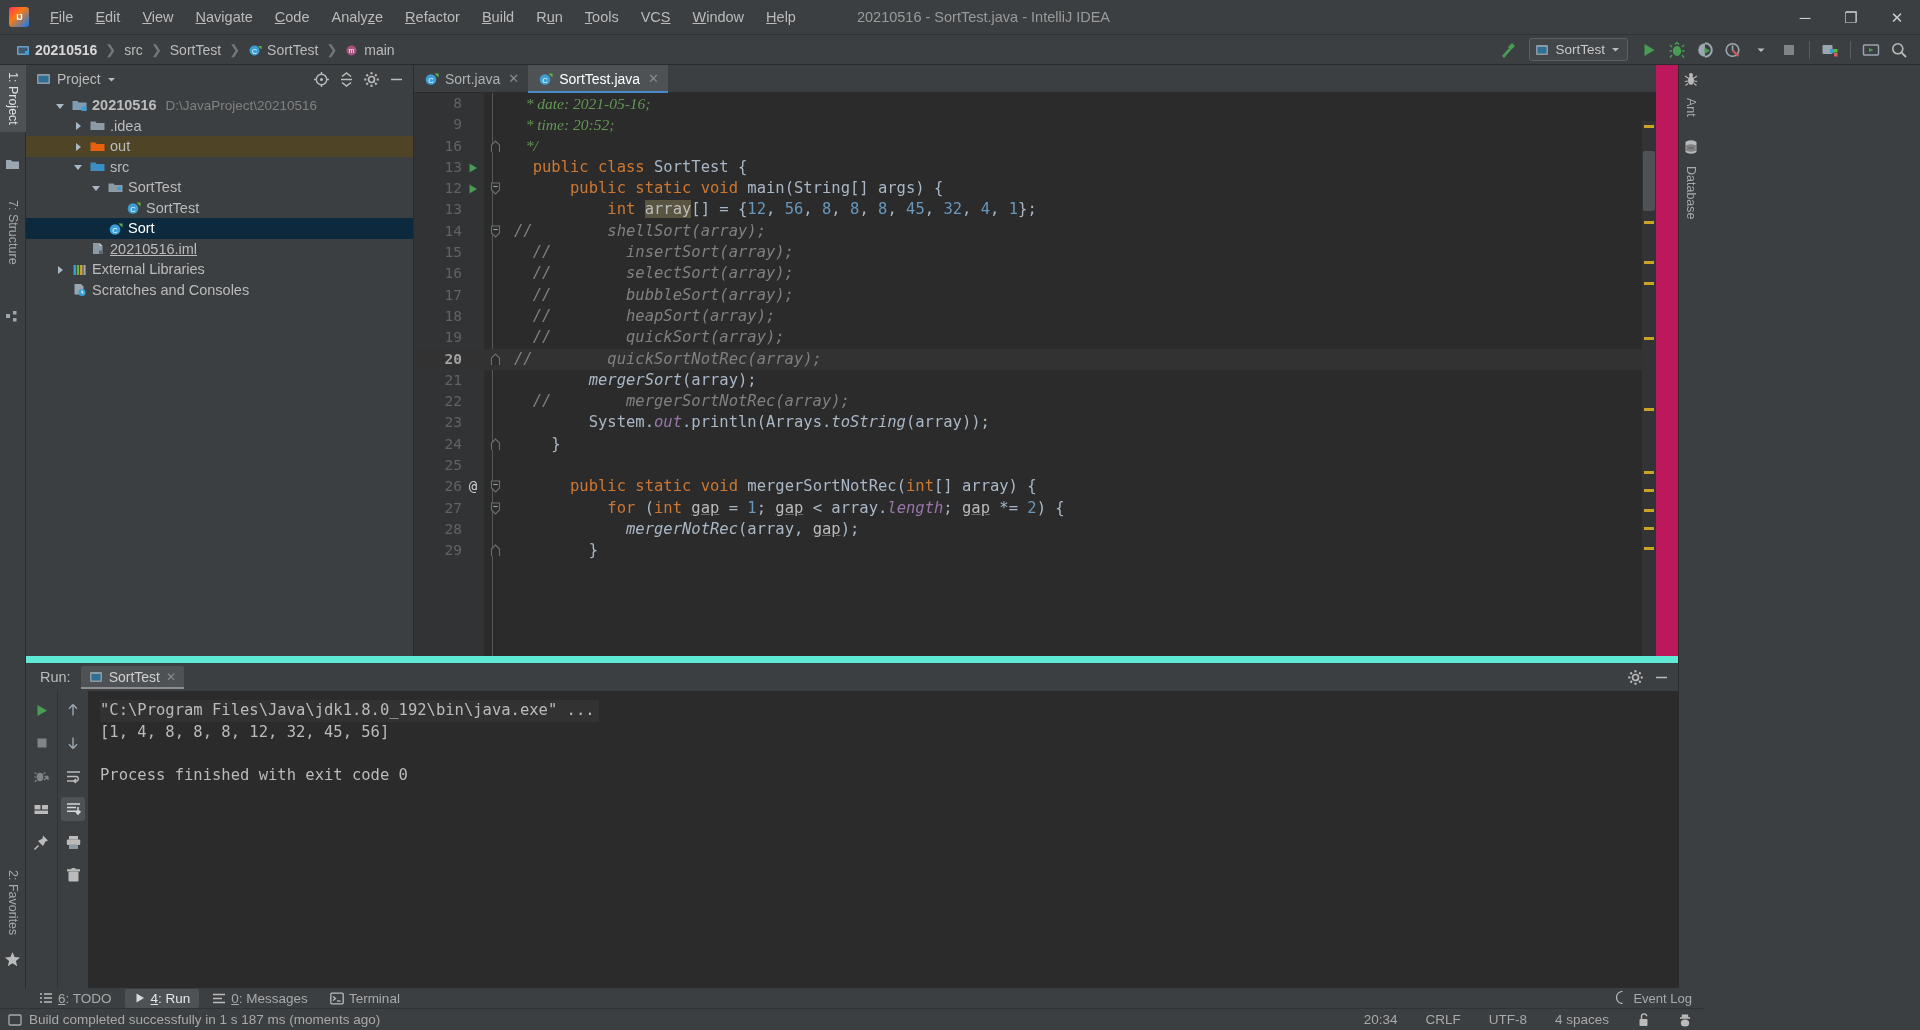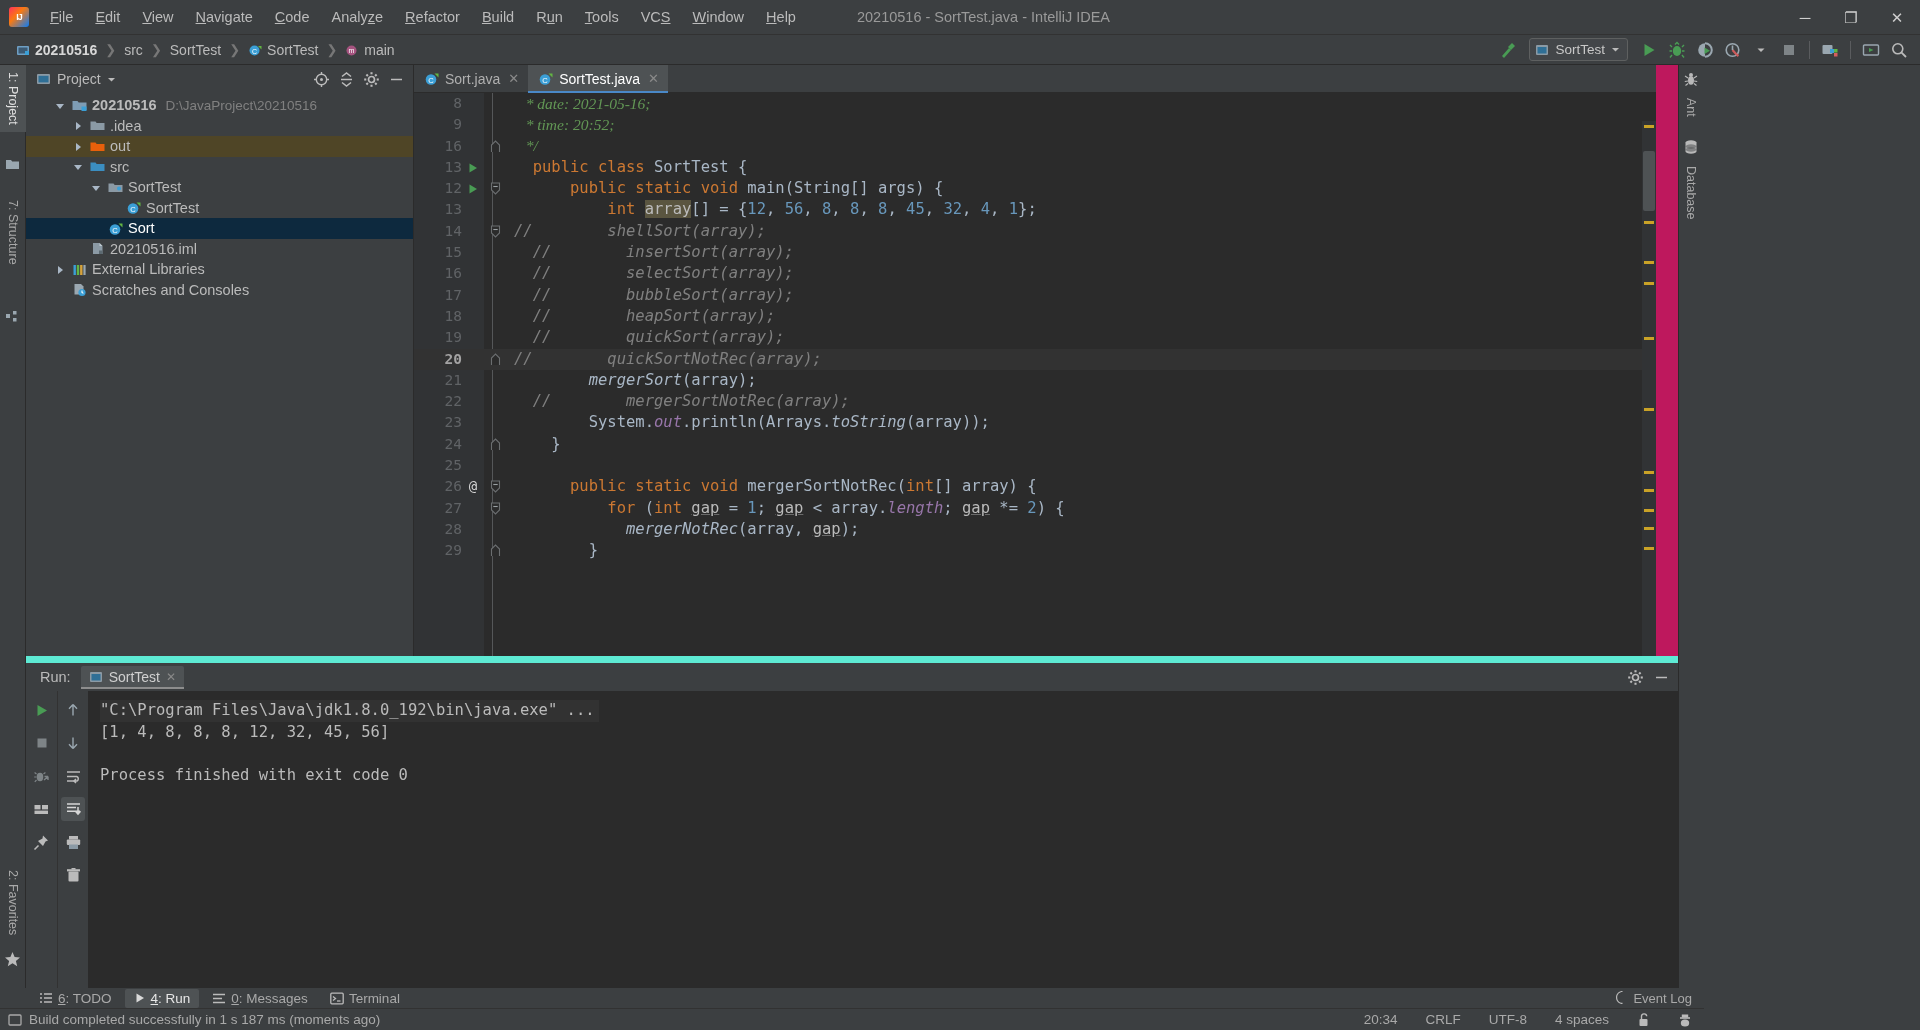--- a/index.html
+++ b/index.html
@@ -564,21 +564,21 @@
         <span class="ic">
           <svg width="15" height="15" viewBox="0 0 15 15">
               <circle cx="7" cy="8.5" r="5.3" fill="#3b9fd6"></circle>
               <text x="7" y="11.6" font-size="7.6" fill="#ffffff" text-anchor="middle" font-family="Liberation Sans">C</text>
               <path d="M10.5 2.5 L14.5 2.5 L14.5 6.5 Z" fill="#62b543"></path>
             </svg>
         </span>
         <span class="node-label">Sort</span>
       </div>
 
-      <div class="node" style="padding-left:64px;">
+      <div class="node" style="padding-left:64px;text-decoration:underline;">
         <span class="ic">
           <svg width="15" height="15" viewBox="0 0 15 15">
               <path d="M3 2 L9.5 2 L12.5 5 L12.5 13 L3 13 Z" fill="#8b9aa5"></path>
               <path d="M9.5 2 L9.5 5 L12.5 5 Z" fill="#bfcad1"></path>
               <rect x="9" y="9.5" width="3.5" height="3.5" fill="#5c6a72"></rect>
             </svg>
         </span>
         <span class="node-label">20210516.iml</span>
       </div>
 

